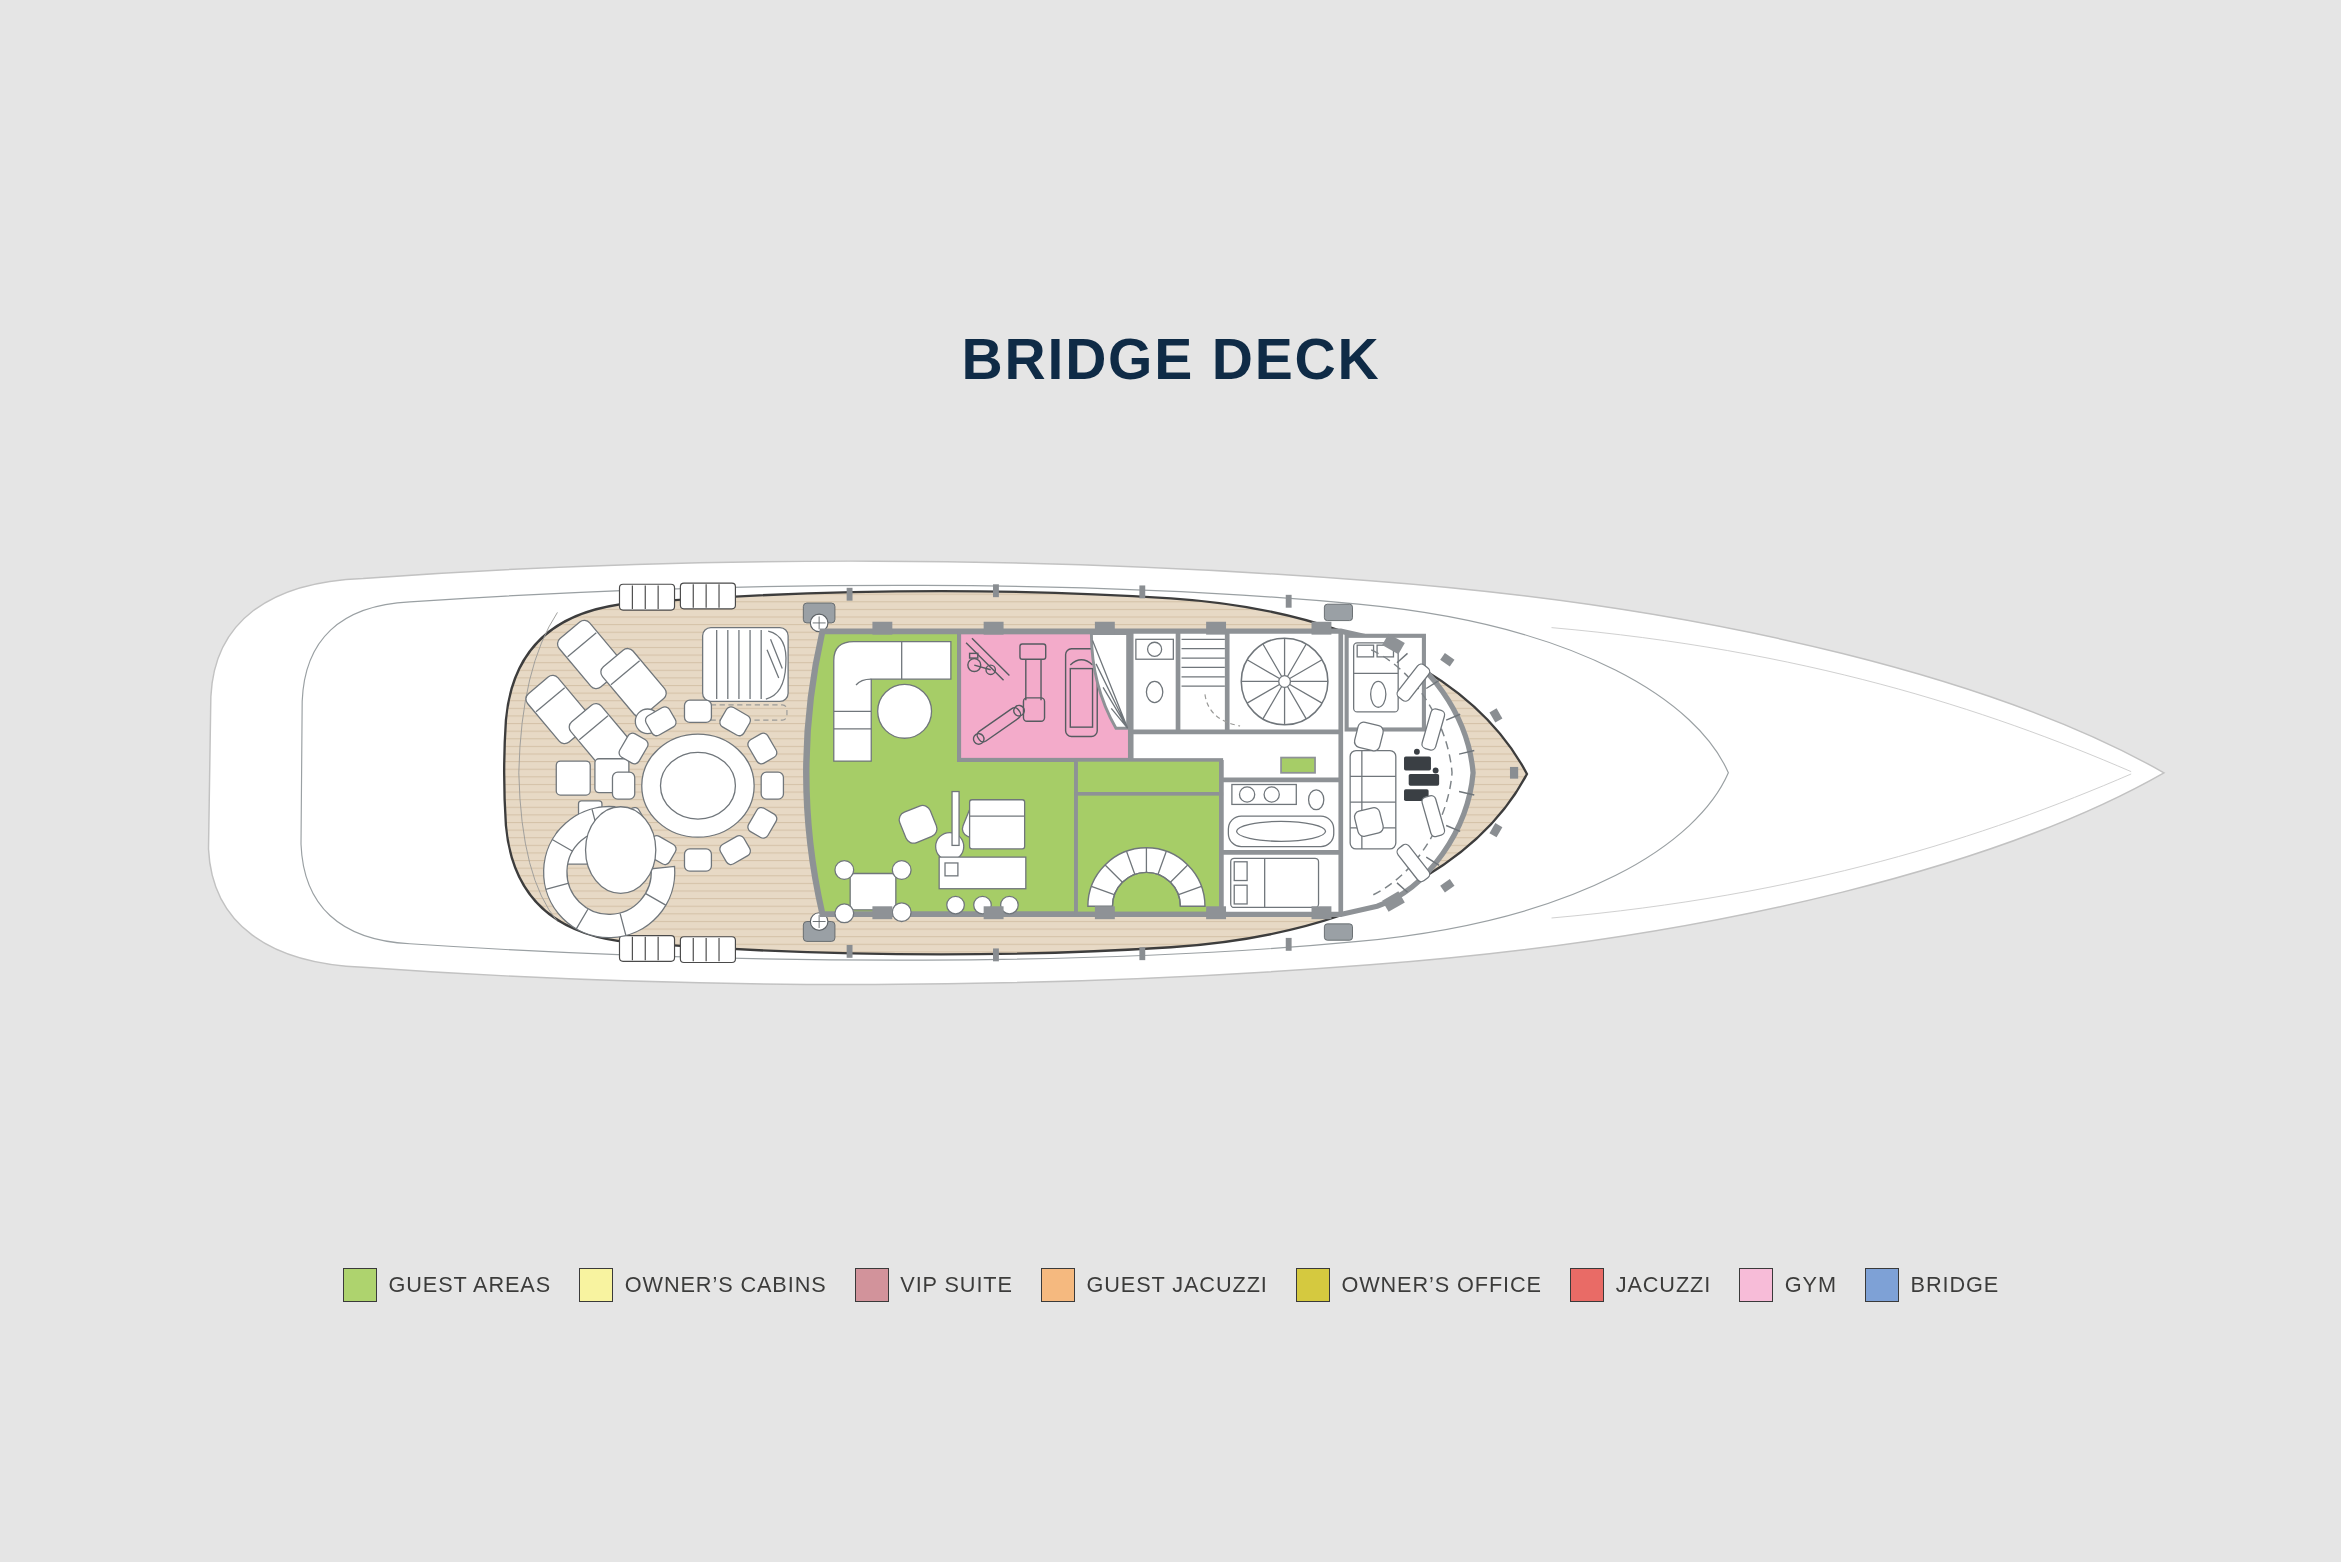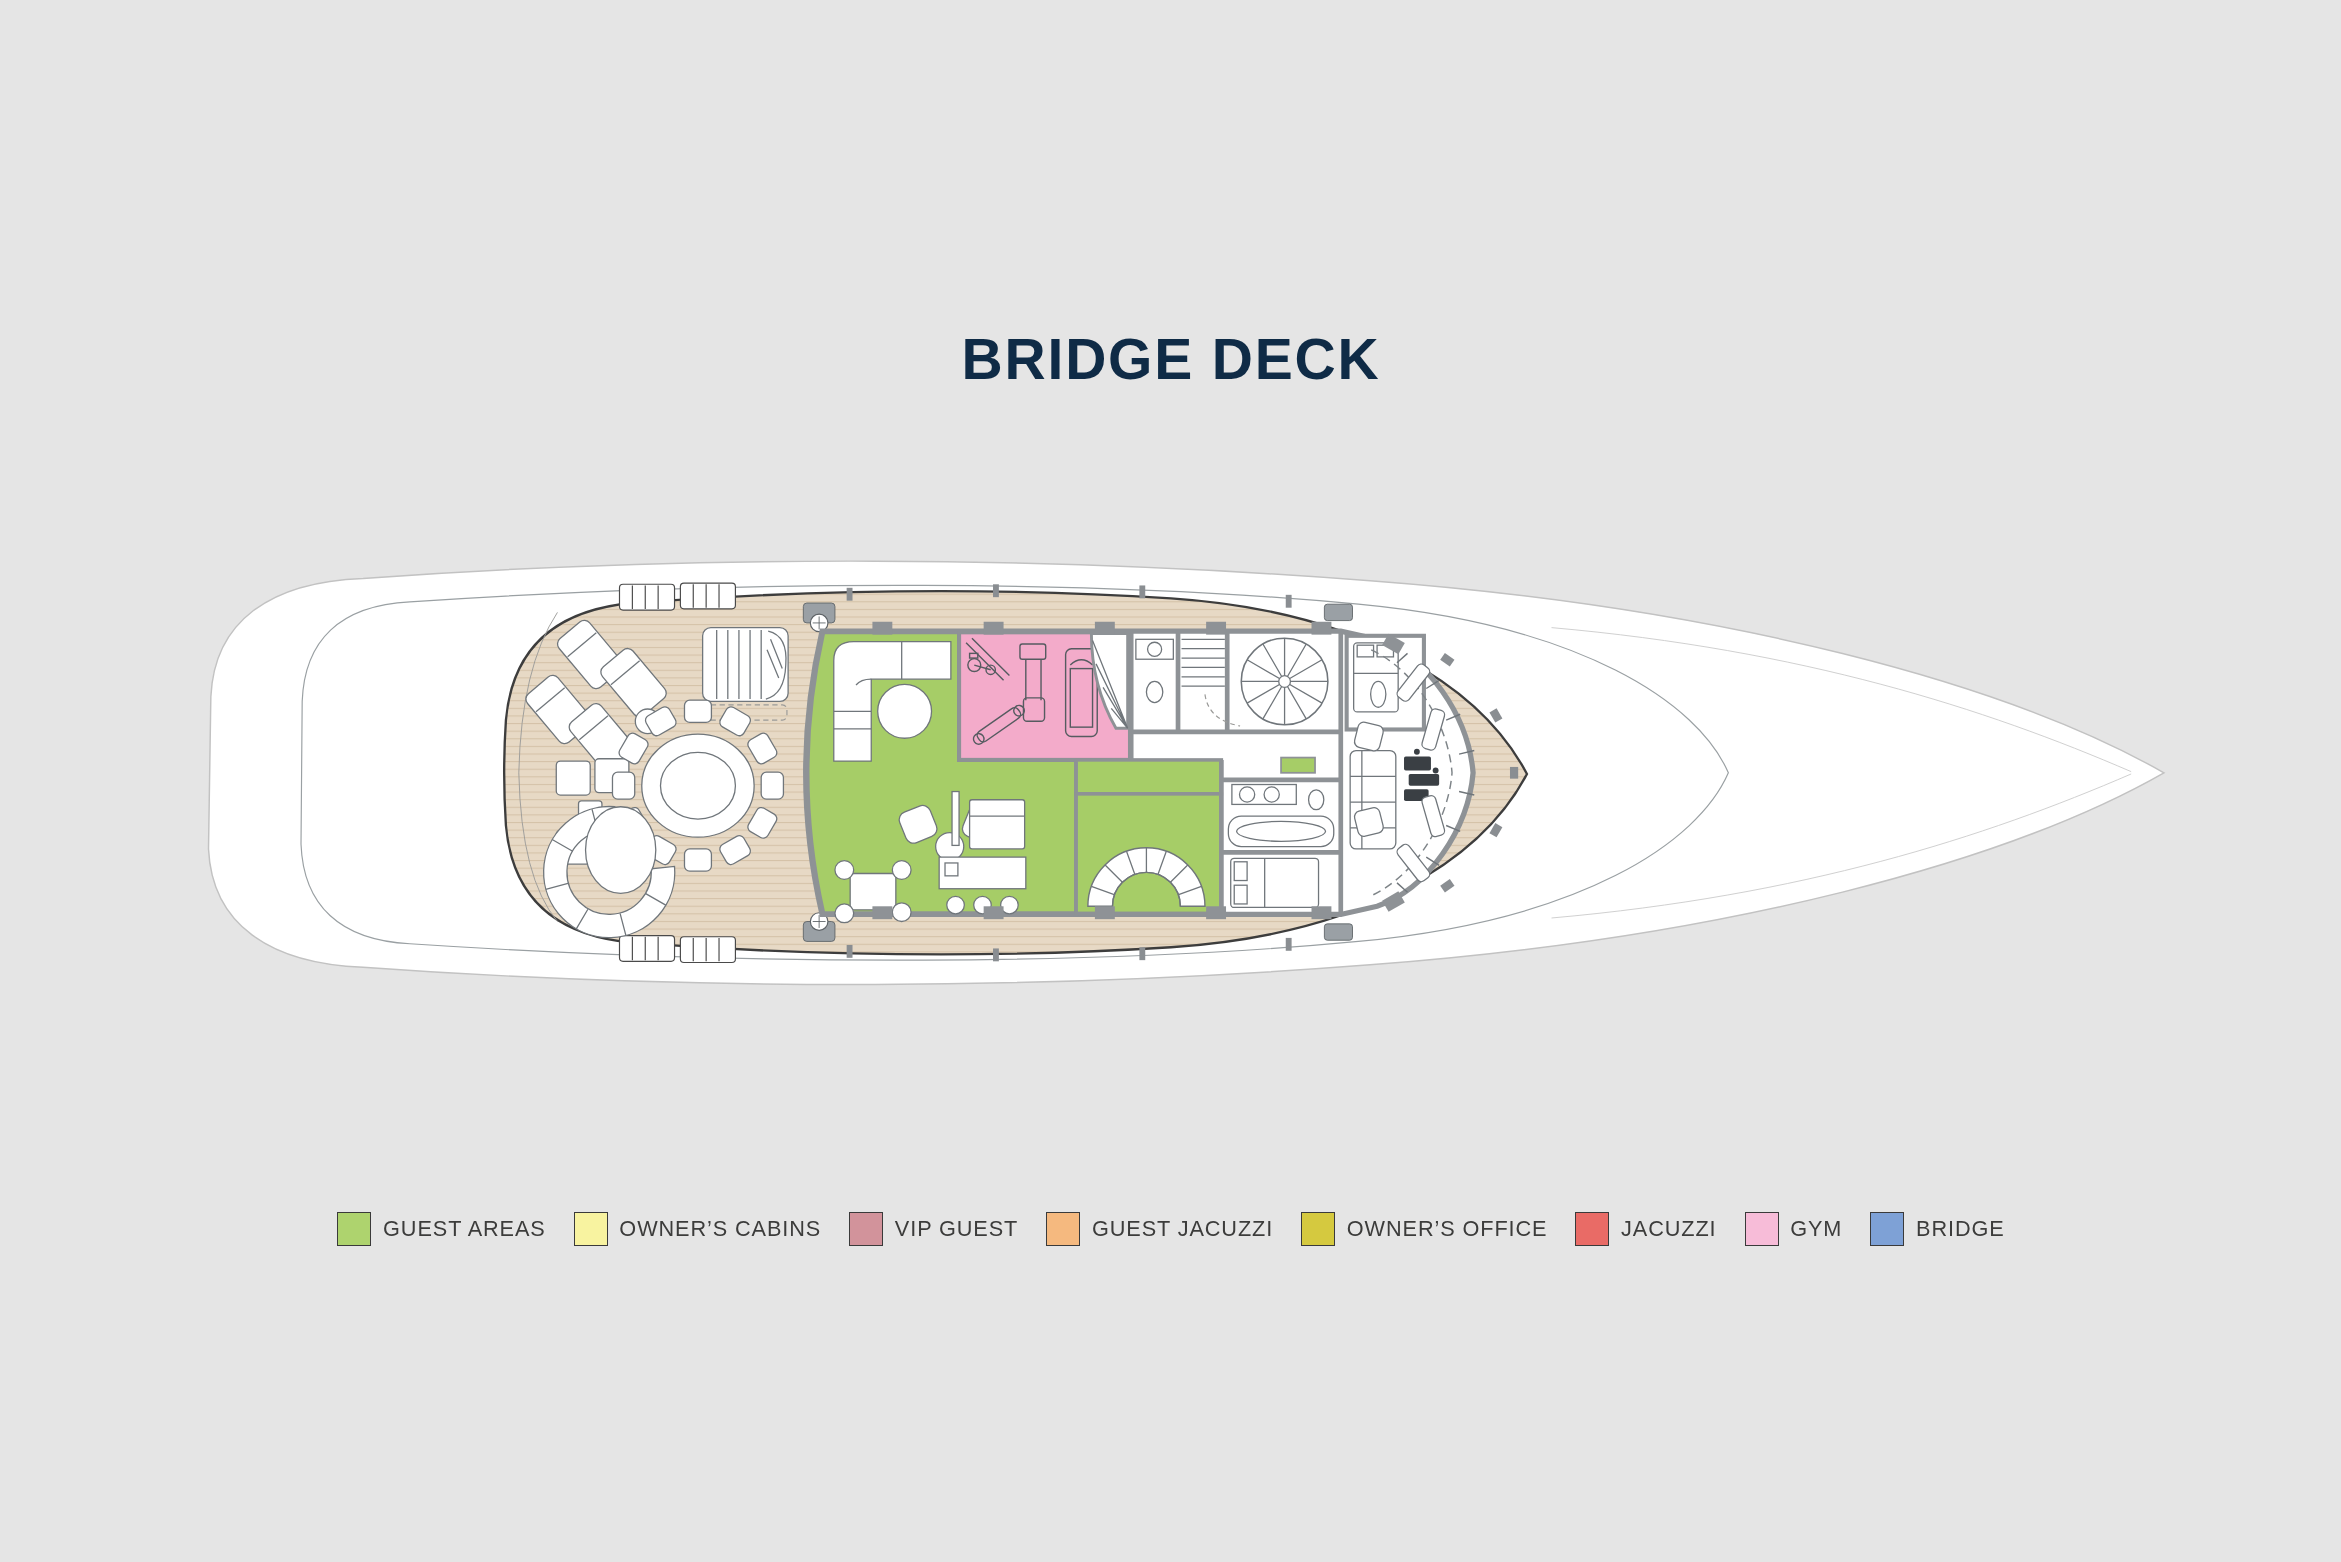--- a/index.html
+++ b/index.html
@@ -1,21 +1,21 @@
 <!DOCTYPE html>
 <html style="font-size:9.4px"><head>
 <meta charset="utf-8">
 <style>
   html,body{margin:0;padding:0;background:#ffffff;}
   .stage{position:relative;width:2342px;height:1562px;background:#e5e5e5;overflow:hidden;
          font-family:"Liberation Sans", sans-serif;}
   .page-title{position:absolute;left:0;top:326px;width:100%;text-align:center;
               font-size:57px;font-weight:bold;letter-spacing:1.8px;color:#0f2b46;margin:0;}
   .plan-svg{position:absolute;left:0;top:0;width:2342px;height:1562px;}
-  .legend{position:absolute;left:0;top:1212px;width:100%;display:flex;justify-content:center;
+  .legend{position:absolute;left:0;top:1268px;width:100%;display:flex;justify-content:center;
           align-items:center;gap:28px;}
   .legend-item{display:flex;align-items:center;gap:11.7px;}
   .legend-swatch{width:34px;height:34px;box-sizing:border-box;border:1.8px solid #3a3a3a;}
   .legend-label{font-size:21.7px;color:#3c3c3b;letter-spacing:0.9px;white-space:nowrap;}
   svg .furn{fill:#ffffff;stroke:#70767b;stroke-width:2.2;}
   svg .furnl{fill:none;stroke:#70767b;stroke-width:2.2;}
   svg .equip{fill:none;stroke:#565b60;stroke-width:2.4;}
   svg .wallline{fill:none;stroke:#8e9296;stroke-width:8;}
   svg .fitting{fill:#9aa0a5;stroke:#5e6367;stroke-width:1.5;}
 </style>
@@ -354,21 +354,21 @@
     <div class="legend-item">
       <span class="legend-swatch" style="background-color: rgb(174, 211, 110);"></span>
       <span class="legend-label">GUEST AREAS</span>
     </div>
     <div class="legend-item">
       <span class="legend-swatch" style="background-color: rgb(248, 243, 160);"></span>
       <span class="legend-label">OWNER’S CABINS</span>
     </div>
     <div class="legend-item">
       <span class="legend-swatch" style="background-color: rgb(210, 147, 155);"></span>
-      <span class="legend-label">VIP GUEST</span>
+      <span class="legend-label">VIP SUITE</span>
     </div>
     <div class="legend-item">
       <span class="legend-swatch" style="background-color: rgb(245, 185, 127);"></span>
       <span class="legend-label">GUEST JACUZZI</span>
     </div>
     <div class="legend-item">
       <span class="legend-swatch" style="background-color: rgb(213, 201, 63);"></span>
       <span class="legend-label">OWNER’S OFFICE</span>
     </div>
     <div class="legend-item">

